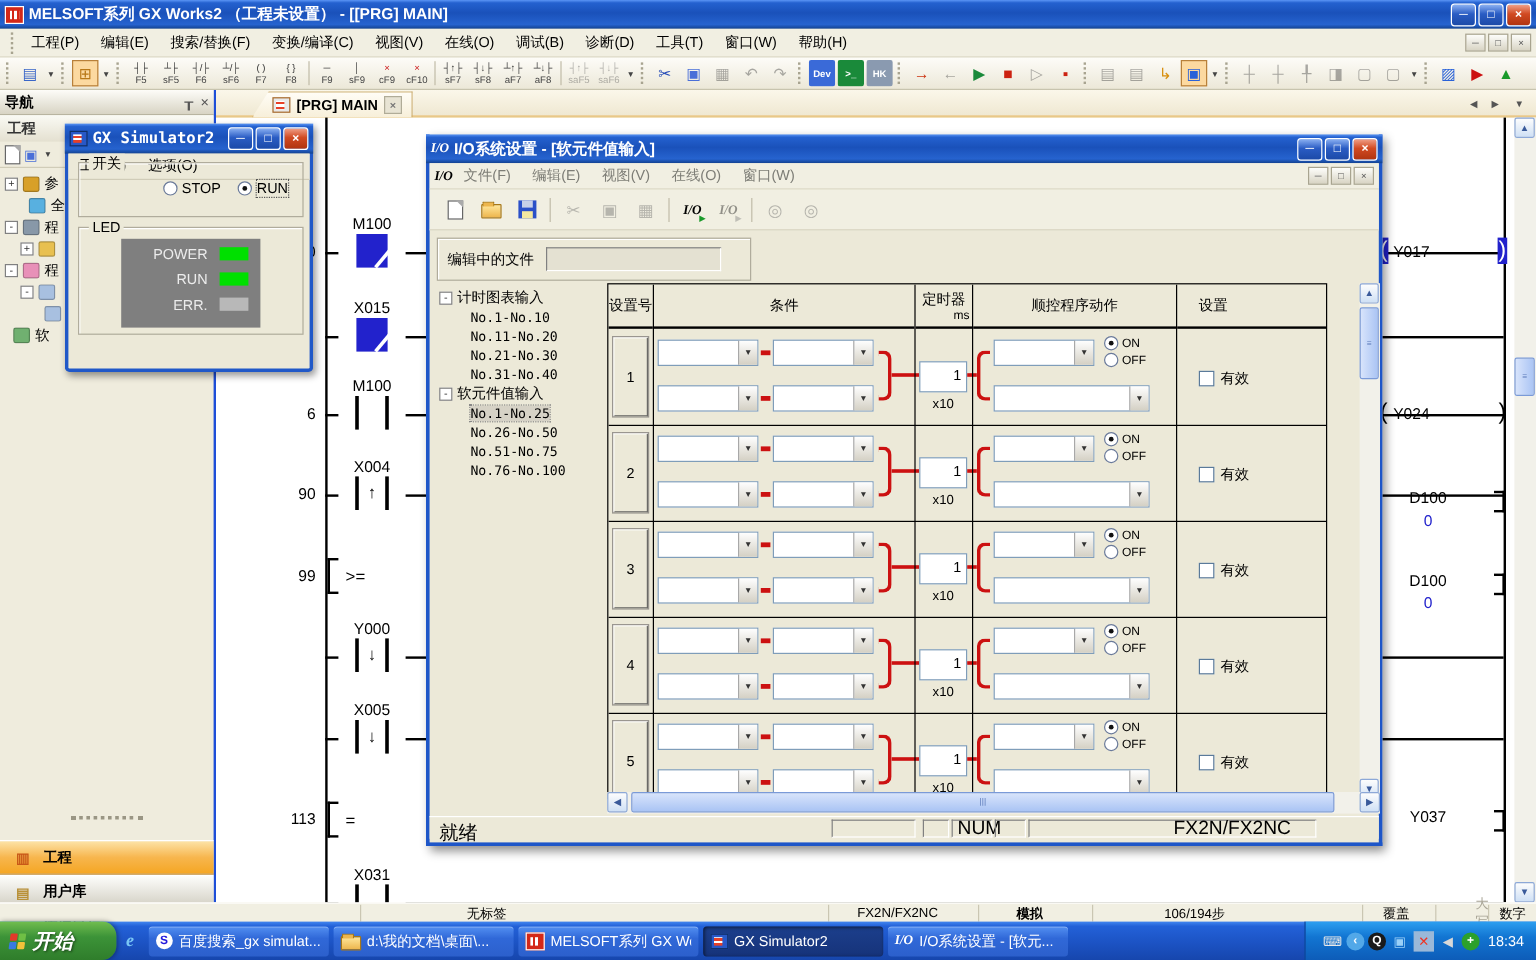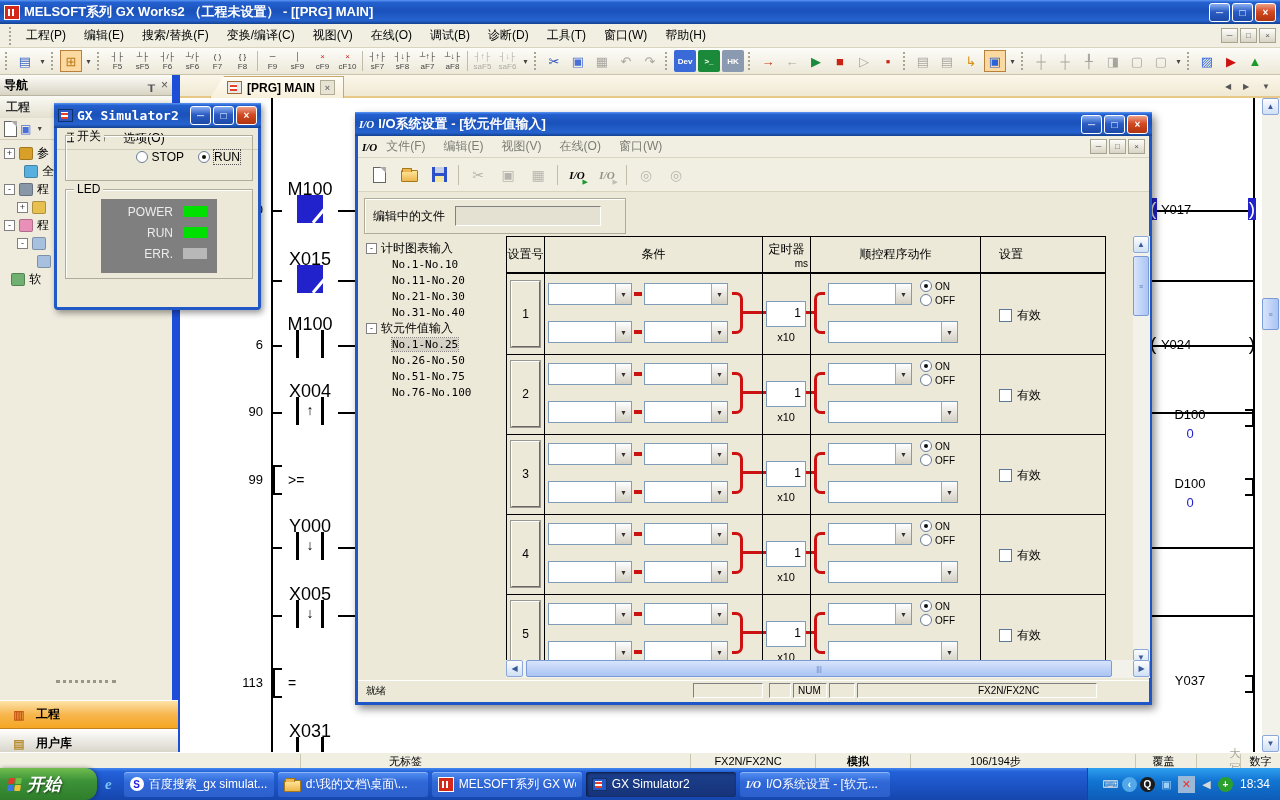--- a/index.html
+++ b/index.html
@@ -24,21 +24,21 @@
 .tool-btn.txt{font-size:8px;font-weight:bold;border-radius:2px;}
 .tool-btn.dis{opacity:.4;filter:grayscale(1);}
 .tool-btn.act{background:#fcd9a0;border:1px solid #b8803a;}
 .tool-btn.fkey{flex-direction:column;min-width:23px;height:25px;line-height:1;}
 .fk-g{font-size:8px;height:11px;display:flex;align-items:center;}
 .fk-l{font-size:8px;color:#444;}
 .divider{width:1px;height:20px;background:#c0bca8;margin:0 2px;}
 .chev{font-size:8px;color:#444;width:11px;text-align:center;}
 
 #workspace{position:absolute;left:0;top:75px;width:1280px;height:677px;}
-#nav-panel{position:absolute;left:0;top:0;width:180px;height:677px;background:#efecdd;border-right:8px solid #1d4ed8;}
+#nav-panel{position:absolute;left:0;top:0;width:180px;height:677px;background:#efecdd;border-right:2px solid #1d4ed8;}
 .nav-head{height:21px;display:flex;align-items:center;background:linear-gradient(#fdfcf8,#d8d4c4);border-bottom:1px solid #b8b4a0;padding:0 4px;font-weight:bold;}
 .nav-sec{height:22px;display:flex;align-items:center;padding:0 6px;font-weight:bold;color:#333;background:linear-gradient(#fafaf4,#e4e0d0);}
 .nav-tools{height:22px;display:flex;align-items:center;gap:3px;padding:0 4px;border-bottom:1px solid #d0ccb8;}
 .pm{width:11px;height:11px;border:1px solid #808080;background:#fff;font-size:9px;line-height:9px;text-align:center;color:#333;flex:none;}
 .tico{width:14px;height:13px;border-radius:2px;flex:none;border:1px solid rgba(0,0,0,.25);}
 .ntr{display:flex;align-items:center;gap:4px;height:18px;padding-left:4px;}
 .navbtn{height:29px;display:flex;align-items:center;gap:8px;padding:0 10px;font-weight:bold;border-top:1px solid #fff;border-bottom:1px solid #a8a494;background:linear-gradient(#fdfdfb,#d0cdc0);}
 .navbtn.active{background:linear-gradient(#fde3a7,#f7b64e 50%,#f5a623);border-bottom:1px solid #c08020;}
 .nbico{width:18px;height:16px;display:flex;align-items:center;justify-content:center;font-size:12px;}
 .navdots{height:8px;border-top:3px dotted #9a9684;width:60px;margin:4px auto 0;}
@@ -47,21 +47,21 @@
 #tabbar{position:absolute;left:0;top:0;width:1100px;height:23px;background:linear-gradient(#fbf7ea,#efe8d2);border-bottom:2px solid #e8c888;}
 .tab{position:absolute;left:30px;top:1px;height:22px;display:flex;align-items:center;gap:5px;background:linear-gradient(#fffdf6,#f7efd9);
  border:1px solid #c8a868;border-bottom:none;padding:0 8px 0 16px;clip-path:polygon(14px 0,100% 0,100% 100%,0 100%);font-weight:bold;font-size:12px;}
 .tabx{width:15px;height:15px;border:1px solid #b0ac98;background:#e8e4d4;color:#777;font-size:9px;display:flex;align-items:center;justify-content:center;}
 .tabnav{position:absolute;top:3px;width:16px;height:16px;font-size:8px;color:#555;display:flex;align-items:center;justify-content:center;}
 #ladder{position:absolute;left:0;top:23px;width:1100px;height:654px;}
 .rail{position:absolute;width:2px;background:#000;}
 .rline{position:absolute;height:2px;background:#000;}
 .step{position:absolute;width:58px;text-align:right;font-size:13px;}
 .contact{position:absolute;width:56px;text-align:center;}
-.c-lbl{font-size:18px;height:15px;}
+.c-lbl{font-size:13px;height:15px;}
 .c-sym{position:relative;height:28px;margin-top:1px;background:#fff;}
 .c-bar{position:absolute;top:0;width:3px;height:28px;background:#000;}
 .c-arrow{position:absolute;left:0;right:0;top:5px;font-size:14px;}
 .c-blue{position:absolute;left:15px;top:0;width:26px;height:28px;background:#2222cc;overflow:visible;}
 .c-slash{position:absolute;left:26px;top:-4px;width:3px;height:36px;background:#fff;transform:rotate(40deg);}
 .cmp{position:absolute;display:flex;align-items:center;gap:6px;font-size:14px;}
 .cmp-br{width:9px;height:30px;border:2px solid #000;border-right:none;}
 .rcoil{position:absolute;left:1140px;width:116px;height:26px;display:flex;align-items:center;font-size:13px;}
 .rcoil .dash{width:9px;height:2px;background:#000;}
 .paren{font-size:19px;line-height:22px;padding:0 1px;}
@@ -121,21 +121,21 @@
 .rdash{position:absolute;width:8px;height:4px;background:#cc1111;}
 .rbrace{position:absolute;width:11px;border:3px solid #cc1111;border-left:none;border-radius:0 7px 7px 0;}
 .lbrace{position:absolute;width:11px;border:3px solid #cc1111;border-right:none;border-radius:7px 0 0 7px;}
 .rstub{position:absolute;height:3px;background:#cc1111;}
 .tmr{position:absolute;background:#fff;border:1px solid #7f9db9;text-align:right;padding:4px 4px 0 0;font-size:12px;}
 .tmul{position:absolute;font-size:11px;text-align:center;}
 .rsm{position:absolute;display:flex;align-items:center;gap:3px;font-size:10px;}
 .chk{width:13px;height:13px;background:#fff;border:1px solid #5a7a9a;display:inline-block;}
 .setlbl{position:absolute;display:flex;align-items:center;gap:5px;font-size:12px;}
 
-.io-status{position:absolute;left:0;top:568px;width:791px;height:19px;background:#ece9d8;border-top:1px solid #fff;font-size:10px;}
+.io-status{position:absolute;left:0;top:568px;width:791px;height:19px;background:#ece9d8;border-top:1px solid #fff;font-size:16px;}
 .ios-box{position:absolute;top:2px;height:15px;border:1px solid #808080;border-bottom-color:#fff;border-right-color:#fff;display:flex;align-items:center;padding:0 4px;}
 
 .ic-page{width:13px;height:16px;background:#fff;border:1px solid #666;position:relative;}
 .ic-page::after{content:"";position:absolute;right:-1px;top:-1px;border:3px solid #aaa;border-left-color:transparent;border-bottom-color:transparent;}
 .ic-folder{width:17px;height:12px;background:linear-gradient(#ffe69a,#edb64e);border:1px solid #a87818;border-radius:1px;position:relative;margin-top:3px;}
 .ic-folder::before{content:"";position:absolute;left:0;top:-3px;width:8px;height:3px;background:#edb64e;border:1px solid #a87818;border-bottom:none;border-radius:1px 1px 0 0;}
 .ic-floppy{width:15px;height:15px;background:#2b50c8;position:relative;}
 .ic-floppy::before{content:"";position:absolute;left:3px;top:0;width:9px;height:6px;background:#c8d0e8;}
 .ic-floppy::after{content:"";position:absolute;left:3px;bottom:0;width:9px;height:6px;background:#f4e8a0;}
 .ic-melsoft{width:16px;height:15px;background:#d42818;border:1px solid #fff;position:relative;flex:none;}

